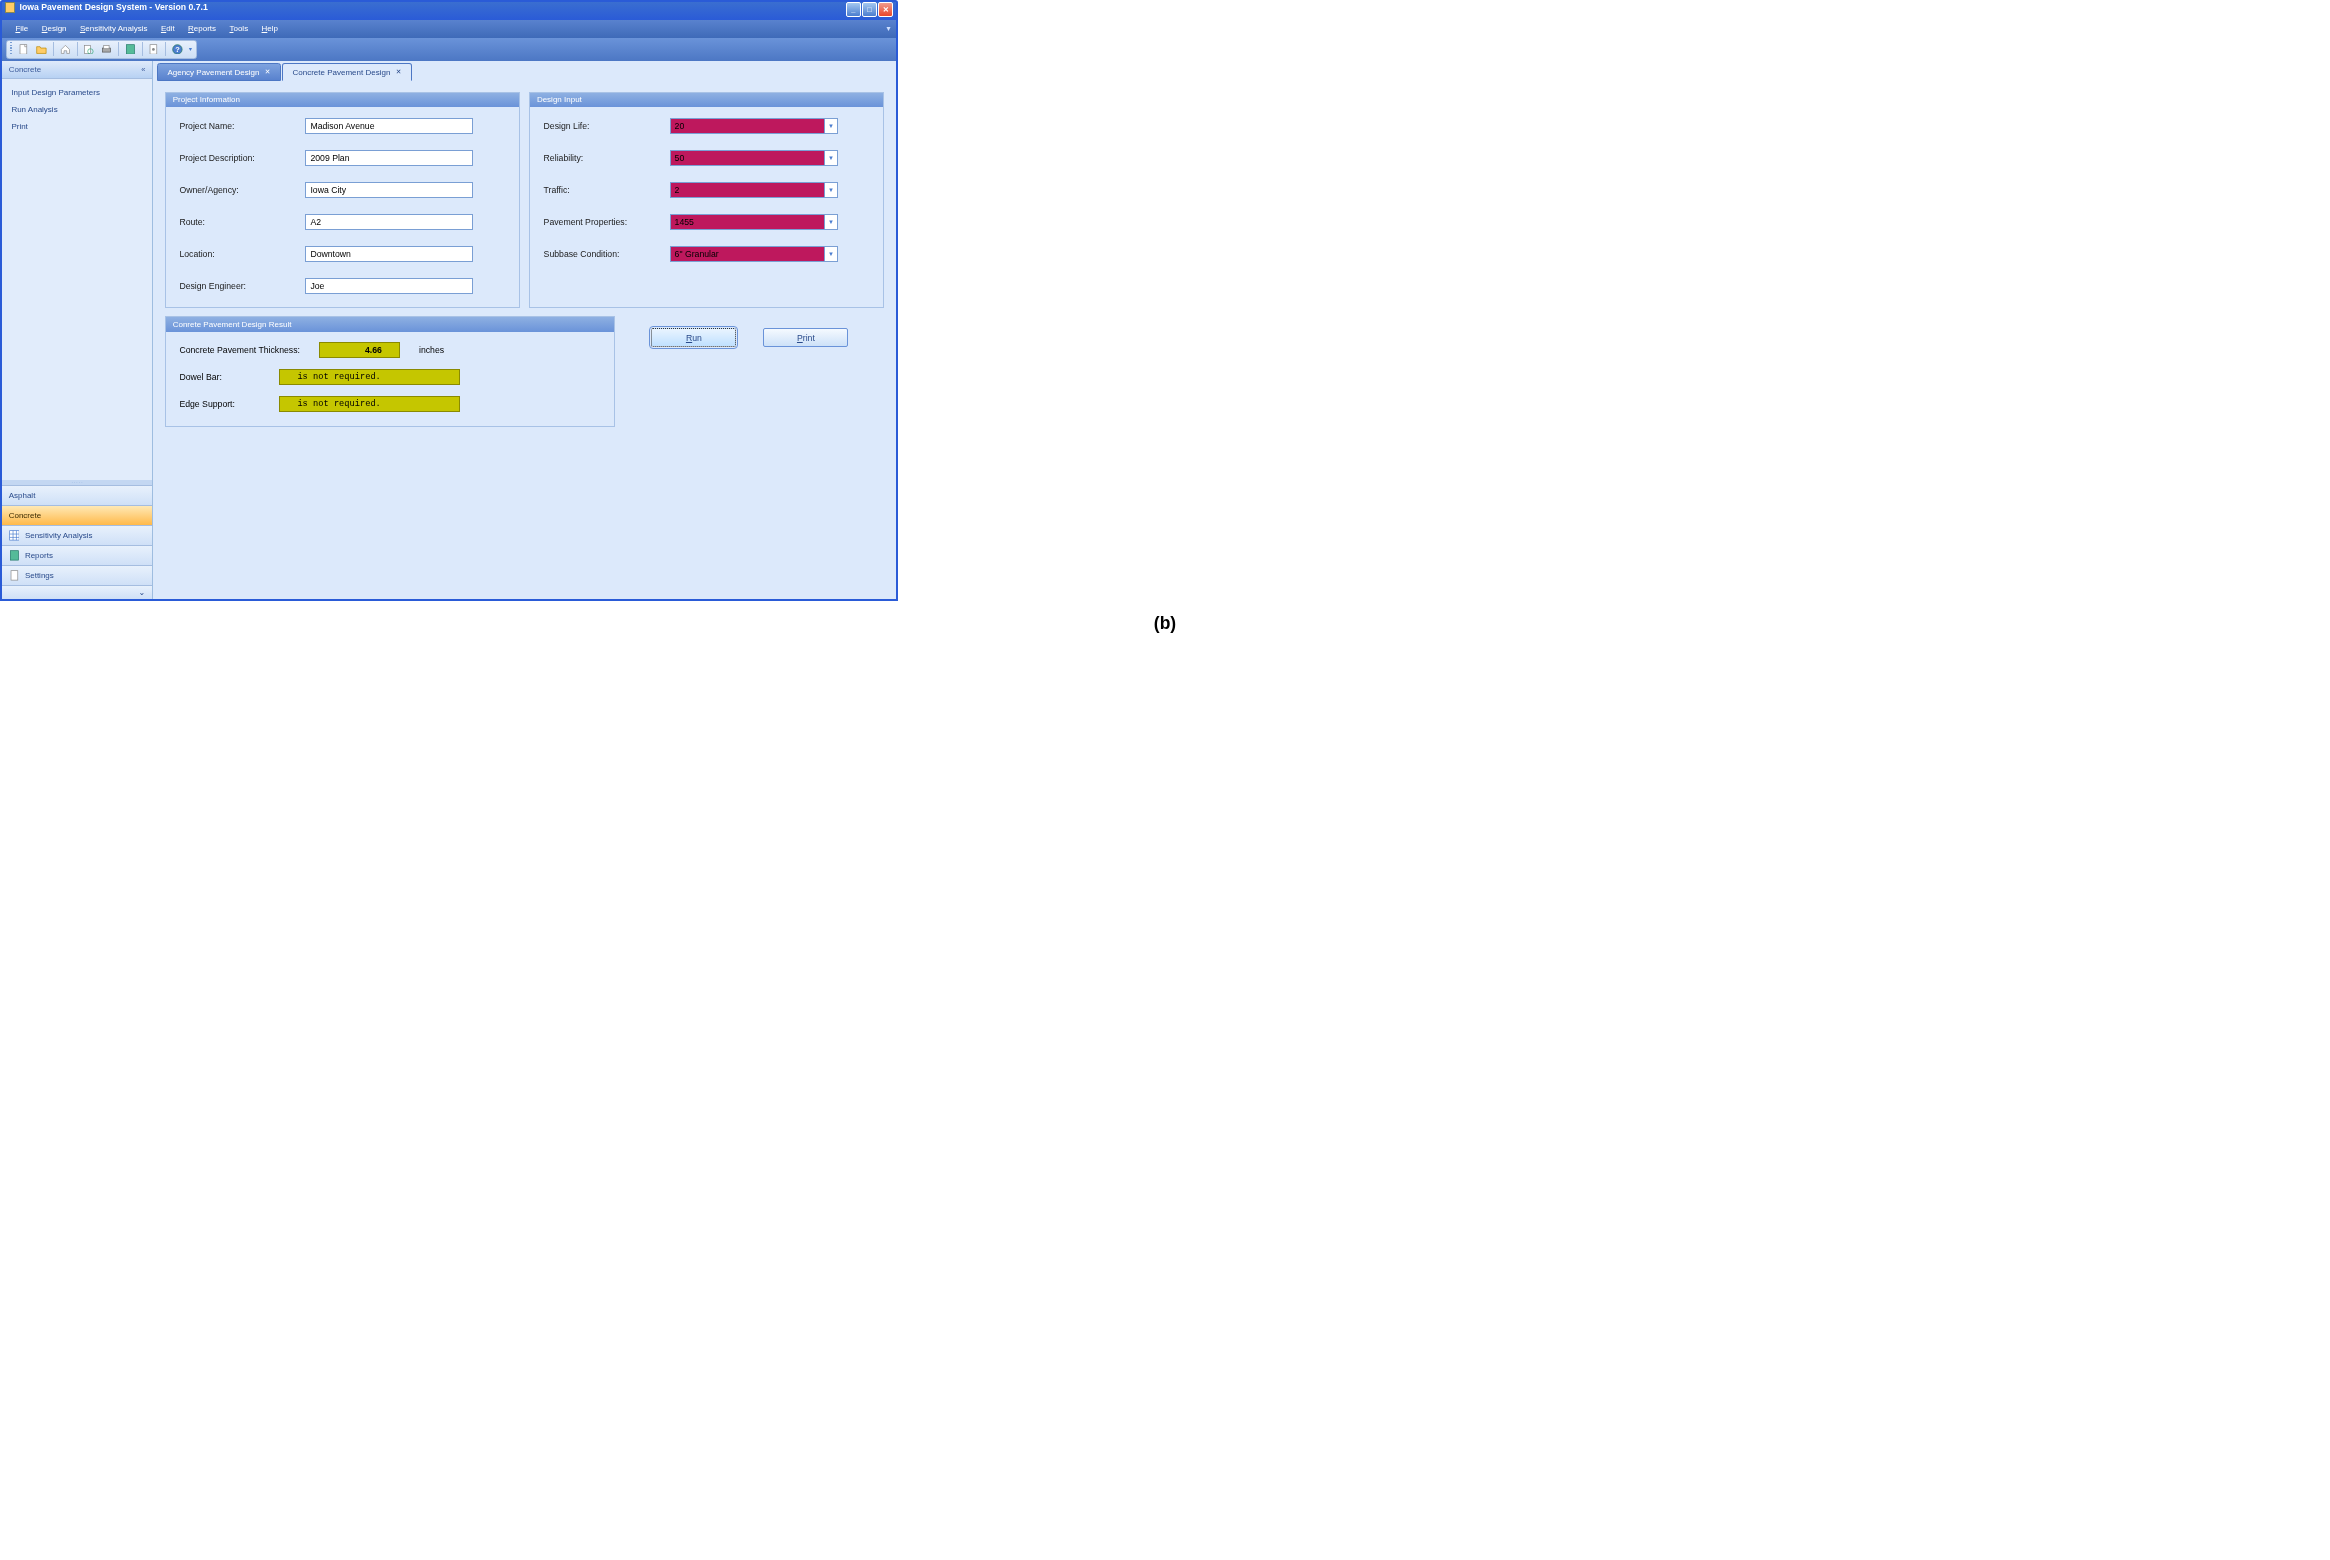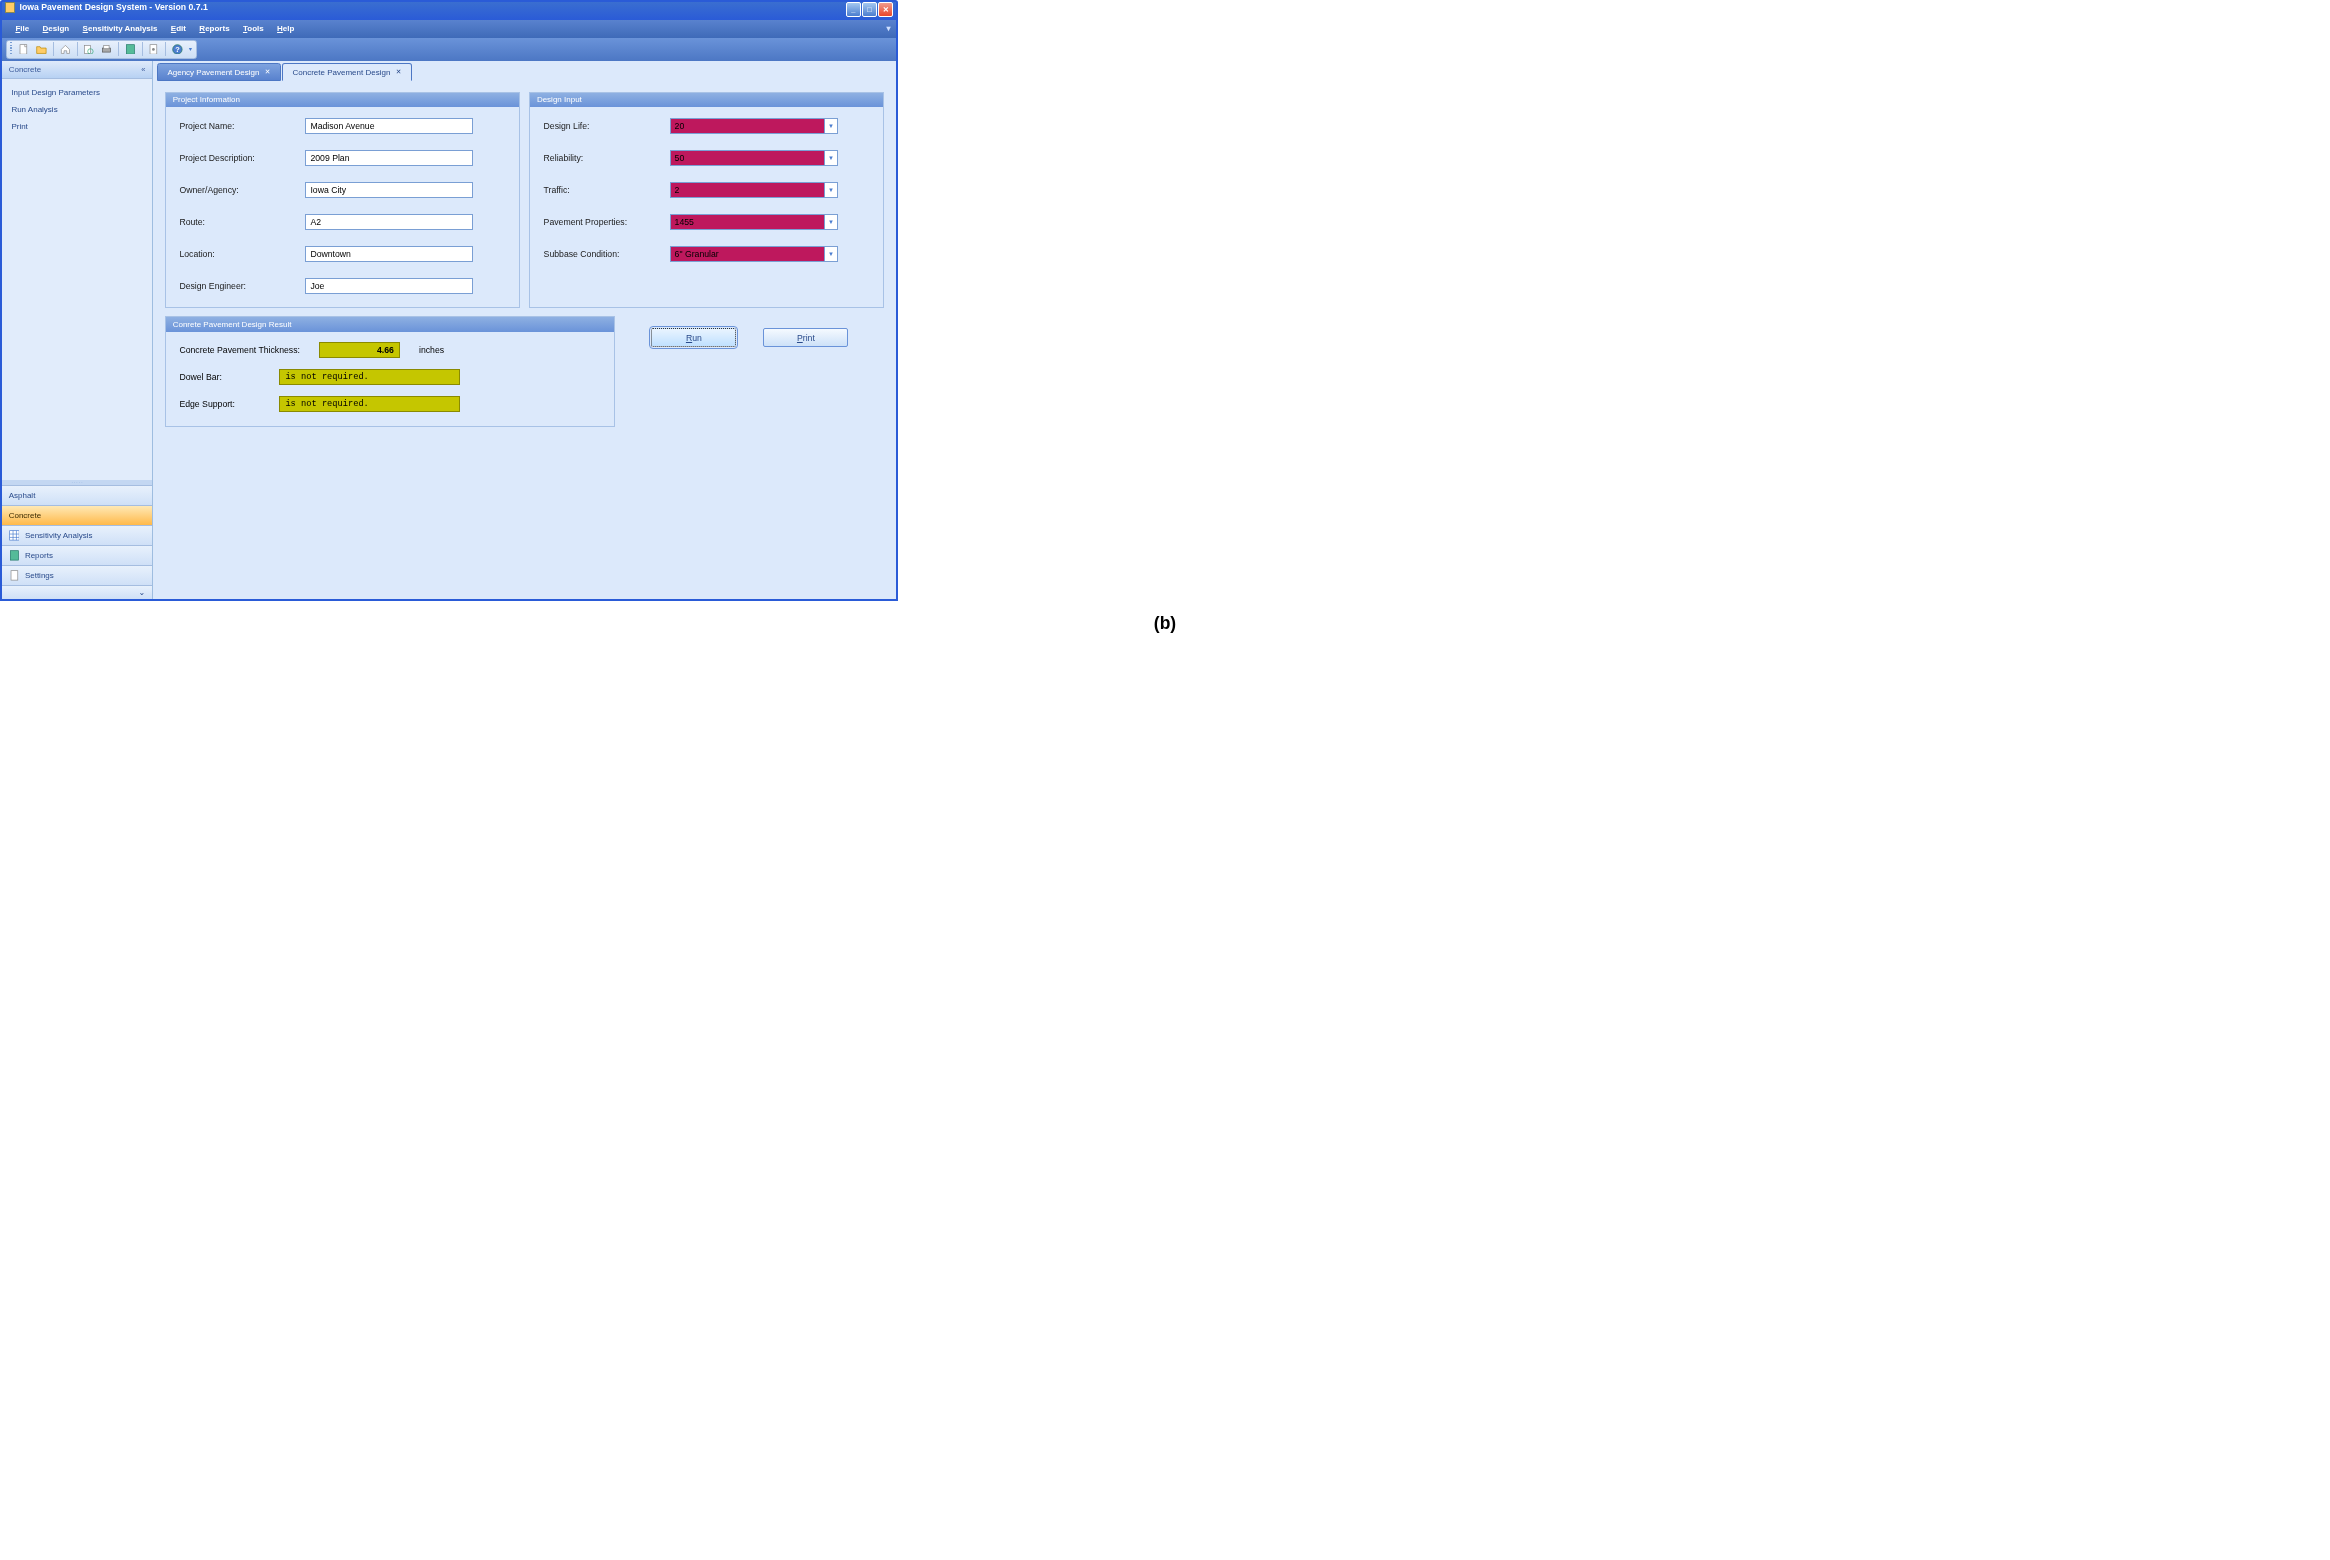--- a/index.html
+++ b/index.html
@@ -6,21 +6,21 @@
 body { font-family: Tahoma, Arial, sans-serif; font-size: 8px; background: #fff; }
 .window { border: 2px solid #2a5bd7; border-radius: 2.7px 2.7px 0 0; width: 898px; margin: 0; background: #fff; }
 .titlebar { background: linear-gradient(to bottom, #3a6ed0 0%, #2a5bd7 100%); height: 18px; display: flex; align-items: flex-start; padding: 0 2.7px; color: #fff; font-weight: bold; }
 .titlebar-icon { width: 10.8px; height: 10.8px; background: #ffcc66; border: 0.7px solid #885; margin-right: 4px; display: inline-block; }
 .title-text { flex: 1; font-size: 8.7px; }
 .win-controls { display: flex; gap: 1.3px; }
 .win-btn { width: 15px; height: 15px; border: 0.7px solid #fff; border-radius: 2px; display: flex; align-items: center; justify-content: center; font-size: 7.4px; font-weight: bold; }
 .win-min { background: linear-gradient(to bottom,#a4c8f0,#4b7dcf); color:#fff; }
 .win-max { background: linear-gradient(to bottom,#a4c8f0,#4b7dcf); color:#fff; }
 .win-close { background: linear-gradient(to bottom,#f29c8d,#e7472a); color:#fff; }
-.menubar { background: linear-gradient(to bottom,#5982ce,#3e6ab8); height: 17.5px; display: flex; align-items: center; padding: 0 6.7px; color:#fff; font-size: 8px; position:relative;font-weight:bold; }
+.menubar { background: linear-gradient(to bottom,#5982ce,#3e6ab8); height: 17.5px; display: flex; align-items: center; padding: 0 6.7px; color:#fff; font-size: 8px; position:relative; }
 .menu-item { padding: 2.7px 6.7px; cursor: default; }
 .menu-item .ul { text-decoration: underline; }
 .menubar-drop { position:absolute; right: 5.4px; color:#cfe0ff; }
 .toolbar { background: linear-gradient(to bottom,#6a93d9,#4c77c4); height: 23px; display: flex; align-items: center; padding: 0 4px; gap: 1.3px; }
 .tool-group { background: linear-gradient(to bottom,#e8f0fc,#cddff5); border: 0.7px solid #a5bde0; border-radius: 2.7px; height: 19px; display: flex; align-items: center; padding: 0 2.7px; gap: 2.7px; }
 .tool-btn { width: 15px; height: 15px; display: flex; align-items: center; justify-content: center; border-radius: 1.3px; }
 .sep { width: 0.7px; height: 13.4px; background: #a5bde0; margin: 0 1.3px; }
 .gripper { width: 2.7px; height: 13.4px; background: repeating-linear-gradient(to bottom, #7a9fd4 0 1.3px, transparent 1.3px 2.7px); margin-right: 1.3px; }
 .body-area { display: flex; background: linear-gradient(to bottom,#5982ce,#5982ce); padding: 0; height: 538px; }
 .sidebar { width: 151px; background: #dce9fb; display: flex; flex-direction: column; border-right: 0.7px solid #9ebde0; }
@@ -47,21 +47,21 @@
 .form-row { display:flex; align-items:center; margin-bottom: 16px; gap: 8px;}
 .form-label { width: 118px; color:#1a1a1a; font-size: 8.7px;}
 .text-input { border: 0.7px solid #7a9fd4; height: 16px; width: 168px; padding: 1.3px 4px; font-size: 8.7px; font-family: inherit; background:#fff;}
 .combo { display:flex; width: 168px; }
 .combo-input { flex:1; border:0.7px solid #7a9fd4; border-right:none; height:16px; padding:1.3px 4px; font-size:8.7px; background:#be185d;}
 .combo-btn { width:13.4px; border:0.7px solid #7a9fd4; background:#fff; color:#4b7dcf; display:flex; align-items:center; justify-content:center; font-size:6px;}
 .result-row { display:flex; gap:9.4px; }
 .result-panel { width: 450px; background:#dce9fb; border:0.7px solid #a8c2e6;}
 .result-body { padding: 10.8px 13.4px;}
 .result-line { display:flex; align-items:center; gap: 19px; margin-bottom: 10.8px; font-size: 8.7px;}
-.yellow-box { background:#c5c600; border:0.7px solid #8a8a00; padding: 2px 5px; font-size: 8.7px; min-width: 94px;}
+.yellow-box { background:#c5c600; border:0.7px solid #8a8a00; padding: 2px 17px; font-size: 8.7px; min-width: 94px;}
 .yellow-box.num { text-align: right; font-weight: bold; min-width: 81px;}
 .yellow-box.wide { width: 181px; font-family: Liberation Mono, monospace;}
 .btns { display:flex; gap: 27px; align-items:flex-start; padding-top: 12px; padding-left: 27px;}
 .action-btn { width: 85px; height: 19px; background: linear-gradient(to bottom,#f5faff,#cde1f8); border:0.7px solid #6a93d9; border-radius: 2px; color:#2a4b8b; font-size: 8.7px; display:flex; align-items:center; justify-content:center;}
 .action-btn.focused { border: 0.7px dotted #333; outline: 0.7px solid #6a93d9; outline-offset: 1.3px; background: linear-gradient(to bottom,#e9f4ff,#bfe0ff);}
 .caption { text-align:center; font-size: 17.5px; font-weight: bold; padding: 12px 0; }
 svg { display:block; }
 </style>
 </head>
 <body>

